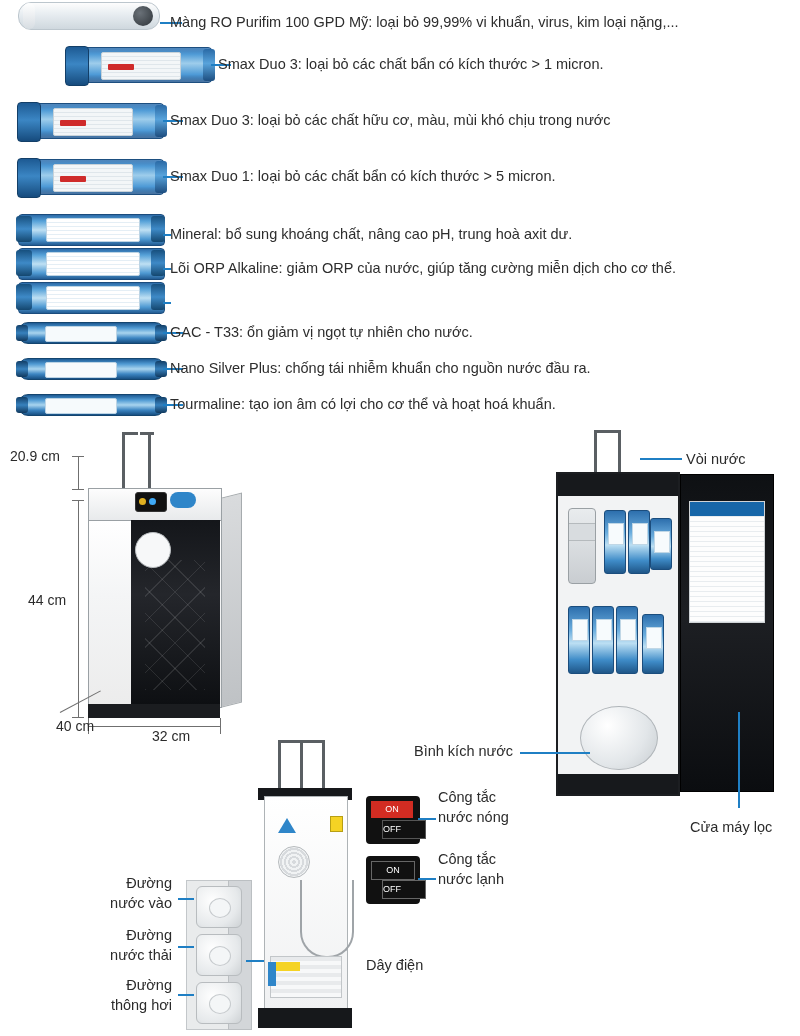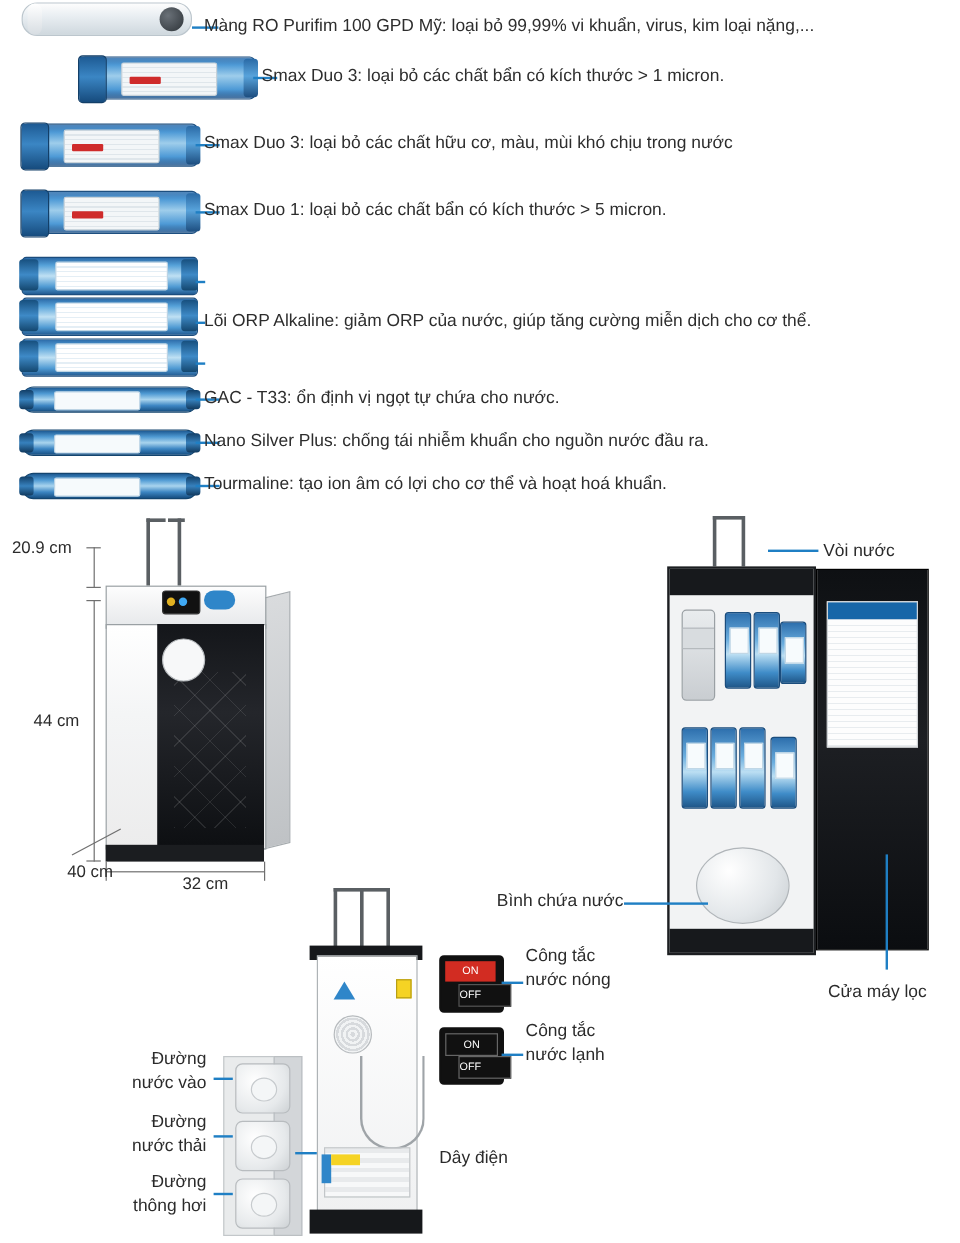--- a/index.html
+++ b/index.html
@@ -297,20 +297,21 @@
   </div>
 
   <div class="filter-row" style="top:212px;">
     <div class="stack" style="top:2px;">
       <div class="tube"></div>
         <div class="tcap"></div>
         <div class="tcap-r"></div>
         <div class="tlbl"></div>
     </div>
     <div class="leader" style="left:163px;width:8px;"></div>
+    <div class="filter-label">Mineral: bổ sung khoáng chất, nâng cao pH, trung hoà axit dư.</div>
   </div>
 
   <div class="filter-row" style="top:246px;">
     <div class="stack" style="top:2px;">
       <div class="tube"></div>
         <div class="tcap"></div>
         <div class="tcap-r"></div>
         <div class="tlbl"></div>
     </div>
     <div class="leader" style="left:163px;width:8px;"></div>
@@ -327,21 +328,21 @@
     <div class="leader" style="left:163px;width:8px;"></div>
   </div>
 
   <div class="filter-row" style="top:310px;">
     <div class="slim" style="top:12px;">
       <div class="s-cap"></div>
         <div class="s-cap-r"></div>
         <div class="s-lbl"></div>
     </div>
     <div class="leader" style="left:163px;width:20px;"></div>
-    <div class="filter-label">GAC - T33: ổn định vị ngọt tự chứa cho nước.</div>
+    <div class="filter-label">GAC - T33: ổn giảm vị ngọt tự nhiên cho nước.</div>
   </div>
 
   <div class="filter-row" style="top:346px;">
     <div class="slim" style="top:12px;">
       <div class="s-cap"></div>
         <div class="s-cap-r"></div>
         <div class="s-lbl"></div>
     </div>
     <div class="leader" style="left:163px;width:20px;"></div>
     <div class="filter-label">Nano Silver Plus: chống tái nhiễm khuẩn cho nguồn nước đầu ra.</div>
@@ -438,21 +439,21 @@
     <div class="oc-doc">
         <div class="oc-doc-head"></div>
       </div>
   </div>
 </div>
 
 <div class="callout" style="left:640px;top:458px;width:42px;"></div>
 <div class="ctext" style="left:686px;top:450px;">Vòi nước</div>
 
 <div class="callout" style="left:520px;top:752px;width:70px;"></div>
-<div class="ctext" style="left:414px;top:742px;">Bình chứa nước</div>
+<div class="ctext" style="left:414px;top:742px;">Bình kích nước</div>
 
 <div class="callout-v" style="left:738px;top:712px;height:96px;"></div>
 <div class="ctext" style="left:690px;top:818px;">Cửa máy lọc</div>
 
 <div>
   <div class="bm-f1"></div>
   <div class="bm-f2"></div>
   <div class="bm-f3"></div>
   <div style="position:absolute;left:278px;top:740px;width:47px;height:3px;background:#5a5f63;"></div>
 

